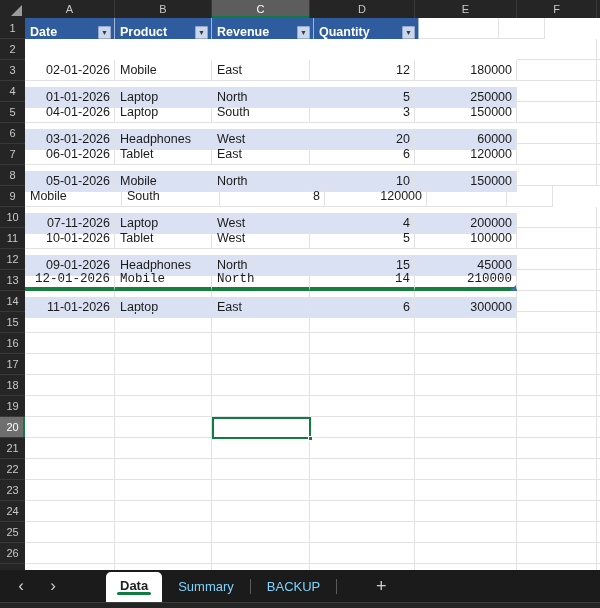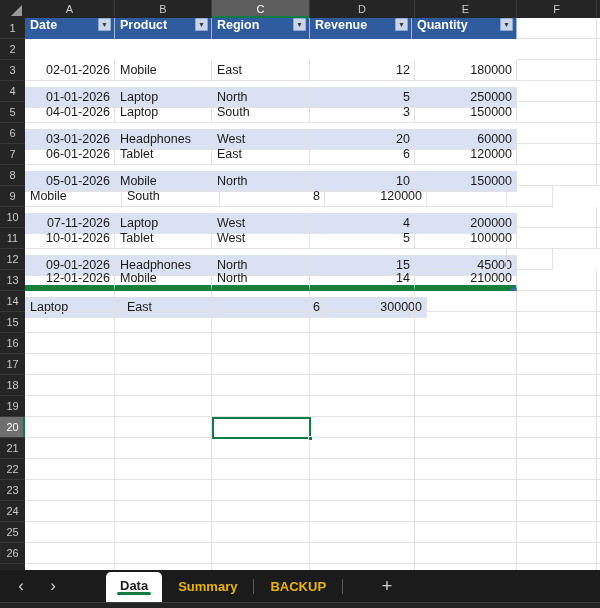--- a/index.html
+++ b/index.html
@@ -34,45 +34,45 @@
   .col-E{width:102px}.col-F{width:80px}.col-G{width:46px}
 
   
   .cells{position:absolute;left:25px;top:18px;right:0;bottom:0;background:#fff;}
   .grid-row{display:flex;height:21px;}
   .cell{flex:0 0 auto;height:21px;display:flex;align-items:center;font-size:12.5px;color:#1A1A1A;
     border-right:1px solid var(--gridline);border-bottom:1px solid var(--gridline);
     padding:0 4px 0 5px;overflow:hidden;white-space:nowrap;}
   .grid-row.band .cell.in-table{background:var(--band);margin-top:48px;}
   .cell.al-r{justify-content:flex-end;}
-  .grid-row.table-end .cell.in-table{border-bottom:6px solid #15803d;}
+  .grid-row.table-end .cell.in-table{border-bottom:4px solid #15803d;font-family:Liberation Mono, monospace;}
 
   
   .hcell{flex:0 0 auto;height:21px;background:var(--header-blue);color:#fff;font-size:12.5px;
-    font-weight:bold;display:flex;align-items:flex-start;justify-content:space-between;
+    font-weight:bold;display:flex;align-items:flex-end;justify-content:space-between;
     padding:0 3px 0 5px;border-right:1px solid rgba(255,255,255,.55);overflow:hidden;white-space:nowrap;}
   .filter-btn{width:13px;height:13px;background:#C9D6EC;border:1px solid #96A9CC;border-radius:1px;
     font-size:7px;line-height:11px;color:#3A3A3A;text-align:center;flex:0 0 auto;margin-left:3px;}
 
   
   .selection{position:absolute;left:212px;top:417px;width:99px;height:22px;
     border:2px solid var(--accent);z-index:4;}
   .fill-handle{position:absolute;right:-4px;bottom:-4px;width:5px;height:5px;
     background:var(--accent);border:1px solid #fff;}
   .table-corner{position:absolute;left:510px;top:285px;width:0;height:0;z-index:3;
     border-left:6px solid transparent;border-bottom:6px solid #3D6CB4;}
 
   
   .tabbar{position:absolute;left:0;top:570px;width:600px;height:32px;background:var(--tabbar);
     display:flex;align-items:center;z-index:5;}
   .nav-btn{width:30px;height:28px;margin-left:6px;color:#CFCFCF;font-size:17px;line-height:26px;
     text-align:center;background:transparent;border:none;font-family:"Liberation Sans",sans-serif;}
   .tabs{display:flex;align-items:stretch;height:100%;margin-left:38px;}
   .sheet-tab{position:relative;display:flex;align-items:center;padding:0 16px;font-size:13px;
-    color:#eab308;font-weight:bold;}
+    color:#7dd3fc;}
   .sheet-tab.active{background:#fff;color:#1F1F1F;font-weight:bold;border-radius:5px 5px 0 0;
     margin-top:2px;padding:0 14px 4px 14px;}
   .sheet-tab.active .underline{position:absolute;left:11px;right:11px;bottom:7px;height:3px;
     background:var(--accent);border-radius:2px;}
   .tab-sep{width:1px;height:15px;background:#5A5A5A;align-self:center;}
   .add-tab{margin-left:28px;width:32px;height:28px;background:transparent;border:none;color:#CFCFCF;
     font-size:18px;line-height:26px;text-align:center;font-family:"Liberation Sans",sans-serif;}
   .bottom-strip{position:absolute;left:0;top:602px;width:600px;height:6px;background:#242424;
     border-top:1px solid #3E3E3E;}
 </style>
@@ -125,24 +125,20 @@
     <div class="cells">
         <div class="grid-row">
           <div class="hcell col-A">
             <div class="">Date</div>
             <div class="filter-btn">▼</div>
           </div>
           <div class="hcell col-B">
             <div class="">Product</div>
             <div class="filter-btn">▼</div>
           </div>
-          <div class="hcell col-C">
-            <div class="">Region</div>
-            <div class="filter-btn">▼</div>
-          </div>
           <div class="hcell col-E">
             <div class="">Revenue</div>
             <div class="filter-btn">▼</div>
           </div>
           <div class="hcell col-D">
             <div class="">Quantity</div>
             <div class="filter-btn">▼</div>
           </div>
           <div class="cell col-F"></div>
           <div class="cell col-G"></div>
@@ -230,20 +226,21 @@
         <div class="grid-row">
           <div class="cell col-A in-table al-r">10-01-2026</div>
           <div class="cell col-B in-table">Tablet</div>
           <div class="cell col-C in-table">West</div>
           <div class="cell col-D in-table al-r">5</div>
           <div class="cell col-E in-table al-r">100000</div>
           <div class="cell col-F"></div>
           <div class="cell col-G"></div>
         </div>
         <div class="grid-row band">
+          <div class="cell col-A in-table al-r">11-01-2026</div>
           <div class="cell col-B in-table">Laptop</div>
           <div class="cell col-C in-table">East</div>
           <div class="cell col-D in-table al-r">6</div>
           <div class="cell col-E in-table al-r">300000</div>
           <div class="cell col-F"></div>
           <div class="cell col-G"></div>
         </div>
         <div class="grid-row table-end">
           <div class="cell col-A in-table al-r">12-01-2026</div>
           <div class="cell col-B in-table">Mobile</div>

